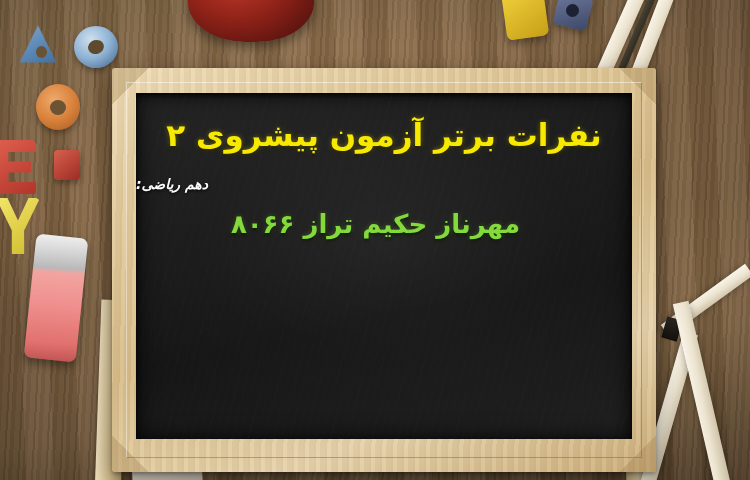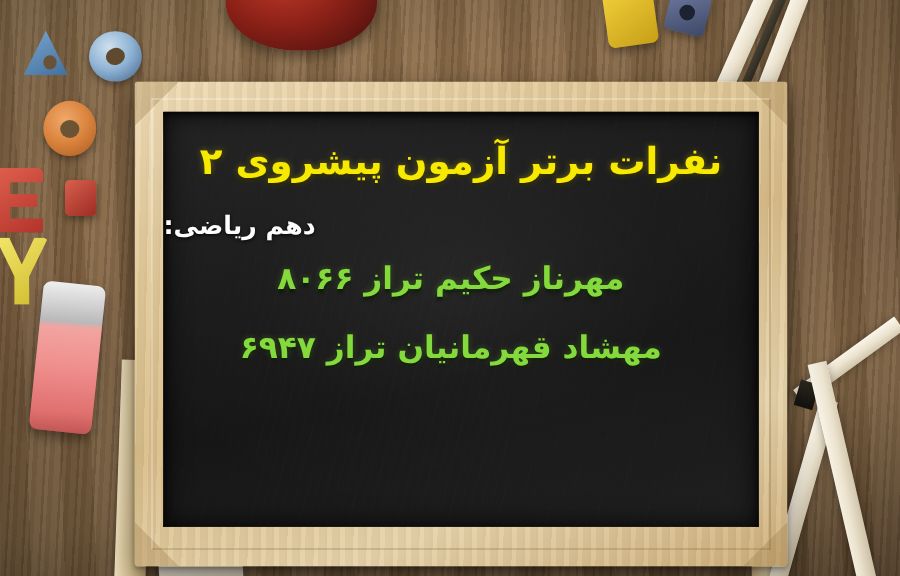--- a/index.html
+++ b/index.html
@@ -183,25 +183,26 @@
     color:#f7ea00;
     font-size:31px;font-weight:700;line-height:1.25;
     letter-spacing:0px;
     text-align:center;
     text-shadow:0 0 5px rgba(247,234,0,0.40), 0 2px 3px rgba(0,0,0,0.85);
     margin:0 0 20px 0;
     white-space:nowrap;
   }
   .subtitle{
     color:#fdfdfd;
-    font-size:21px;font-weight:700;line-height:1.3;
+    font-size:14px;font-weight:700;line-height:1.3;
     text-align:right;align-self:flex-end;
     margin:0 10px 16px 0;
     text-shadow:0 1px 3px rgba(0,0,0,0.9);
     white-space:nowrap;
+    font-style:italic;
   }
   .name-list{list-style:none;margin:0;padding:0;width:100%;}
   .name-row{
     color:#84d93c;
     font-size:26px;font-weight:700;line-height:1.2;
     text-align:center;
     margin:0 17px 26px 0;
     text-shadow:0 0 5px rgba(132,217,60,0.32), 0 2px 3px rgba(0,0,0,0.85);
     white-space:nowrap;
   }
@@ -246,18 +247,17 @@
 
     <div class="chalkboard">
       <div class="chalk-dust"></div>
 
       <h1 class="title">نفرات برتر آزمون پیشروی ۲</h1>
 
       <div class="subtitle">دهم ریاضی:</div>
 
       <ul class="name-list">
         <li class="name-row">مهرناز حکیم تراز ۸۰۶۶</li>
-        <li class="name-row">مهشاد قهرمانیان تراز ۶۹۴۷</li>
       </ul>
     </div>
   </div>
 
 </div>
 
 </body></html>

